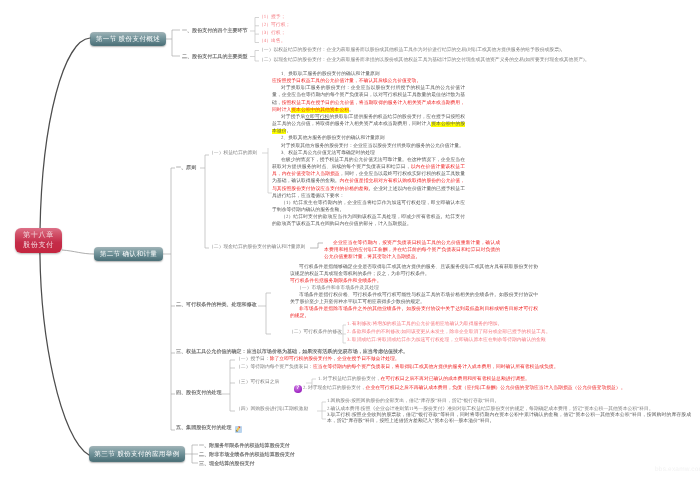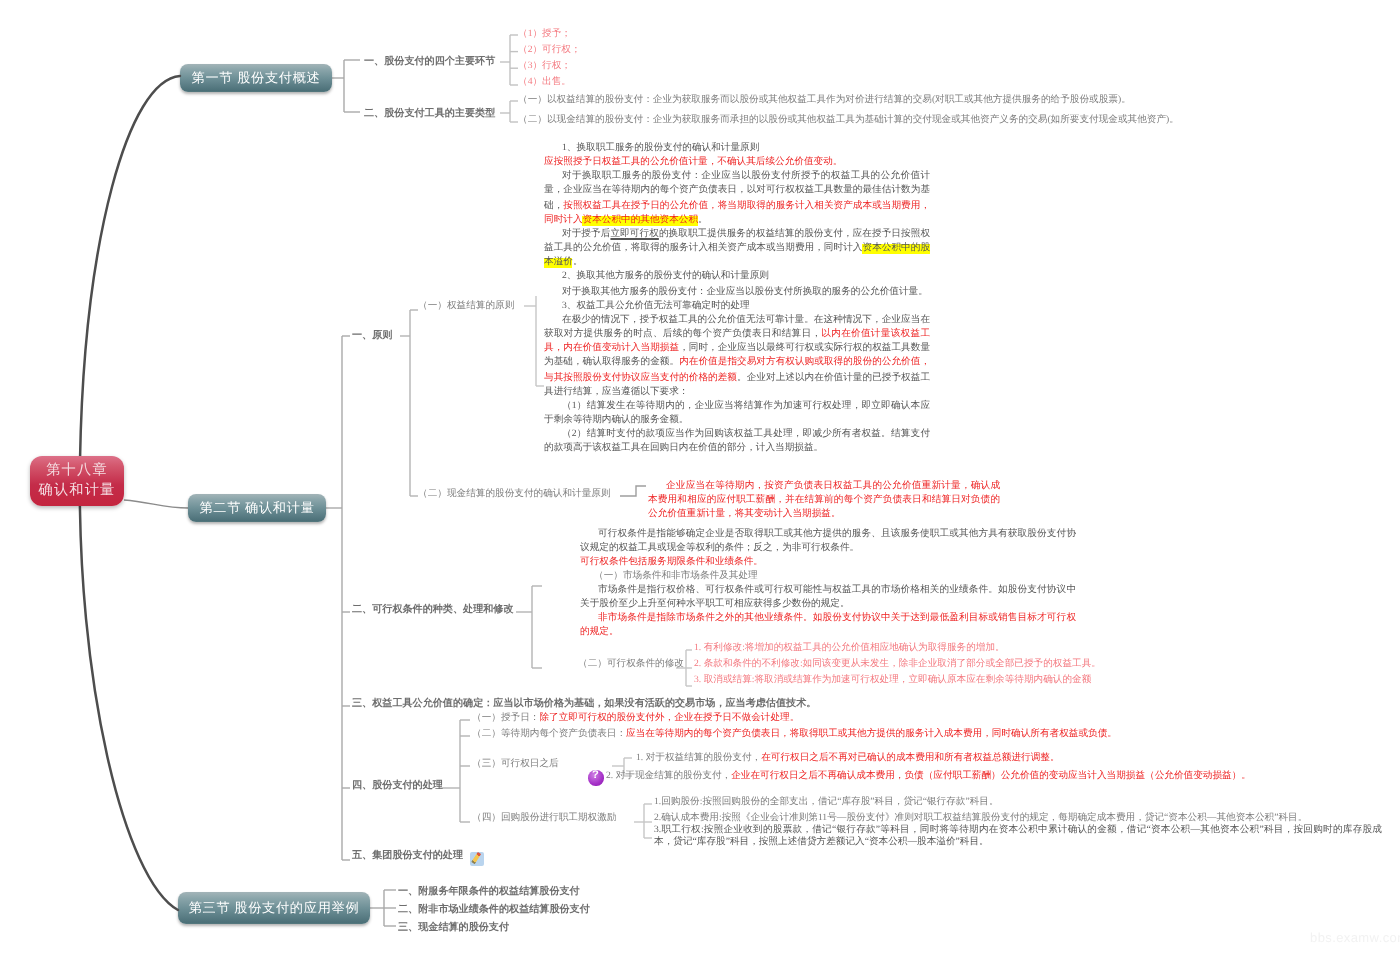--- a/index.html
+++ b/index.html
@@ -144,21 +144,21 @@
       <path d="M185,454 H192"></path>
       <path d="M192,445 V463"></path>
       <path d="M192,445 H198"></path>
       <path d="M192,454 H198"></path>
       <path d="M192,463 H198"></path>
     </g>
   </svg>
 
   <div class="rootnode">
     <span>第十八章</span>
-    <span>确认和计量</span>
+    <span>股份支付</span>
   </div>
 
   <div class="secnode" style="left:90px;top:32px;width:76px;height:14px;">第一节 股份支付概述</div>
   <div class="secnode" style="left:94px;top:247px;width:69px;height:14px;">第二节 确认和计量</div>
   <div class="secnode" style="left:89px;top:446px;width:96px;height:16px;">第三节  股份支付的应用举例</div>
 
   <div class="tnode" style="left:182px;top:27.5px;">一、股份支付的四个主要环节</div>
   <div class="lv2 rl" style="left:259px;top:14.5px;">（1）授予；</div>
   <div class="lv2 rl" style="left:259px;top:22.8px;">（2）可行权；</div>
   <div class="lv2 rl" style="left:259px;top:31.1px;">（3）行权；</div>

